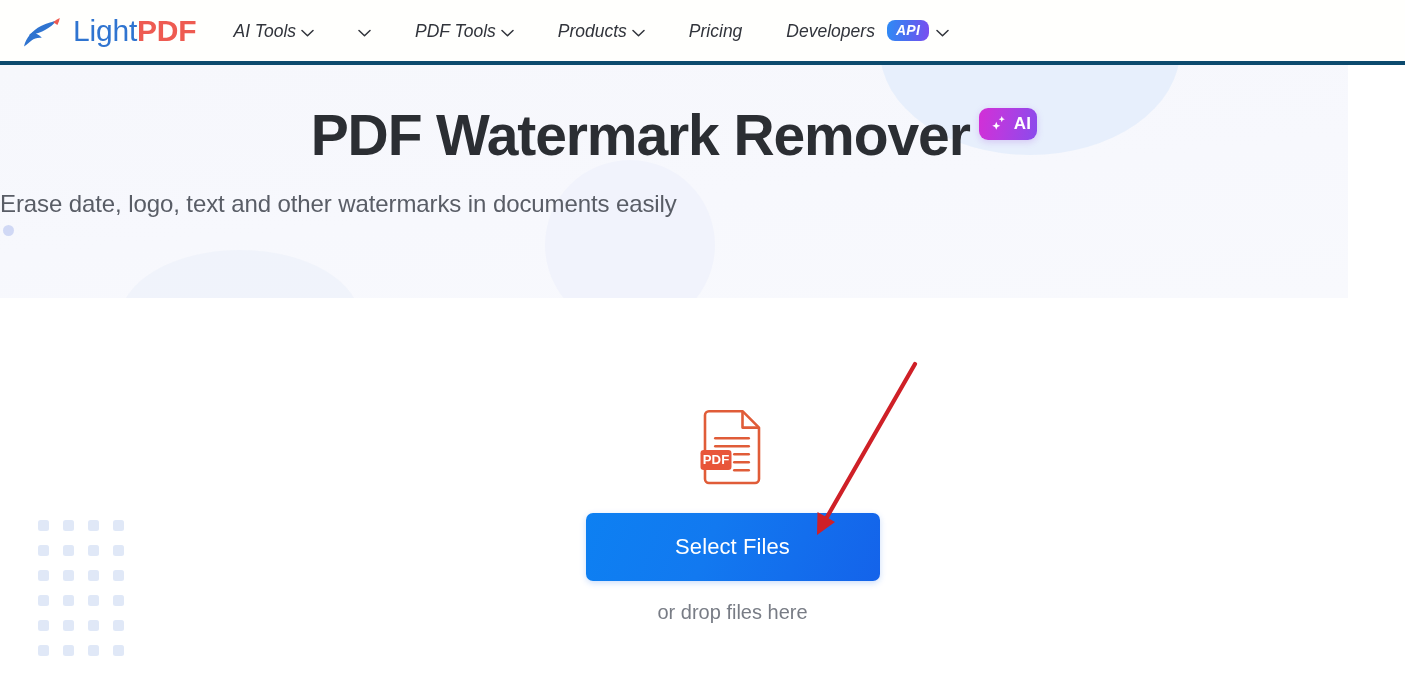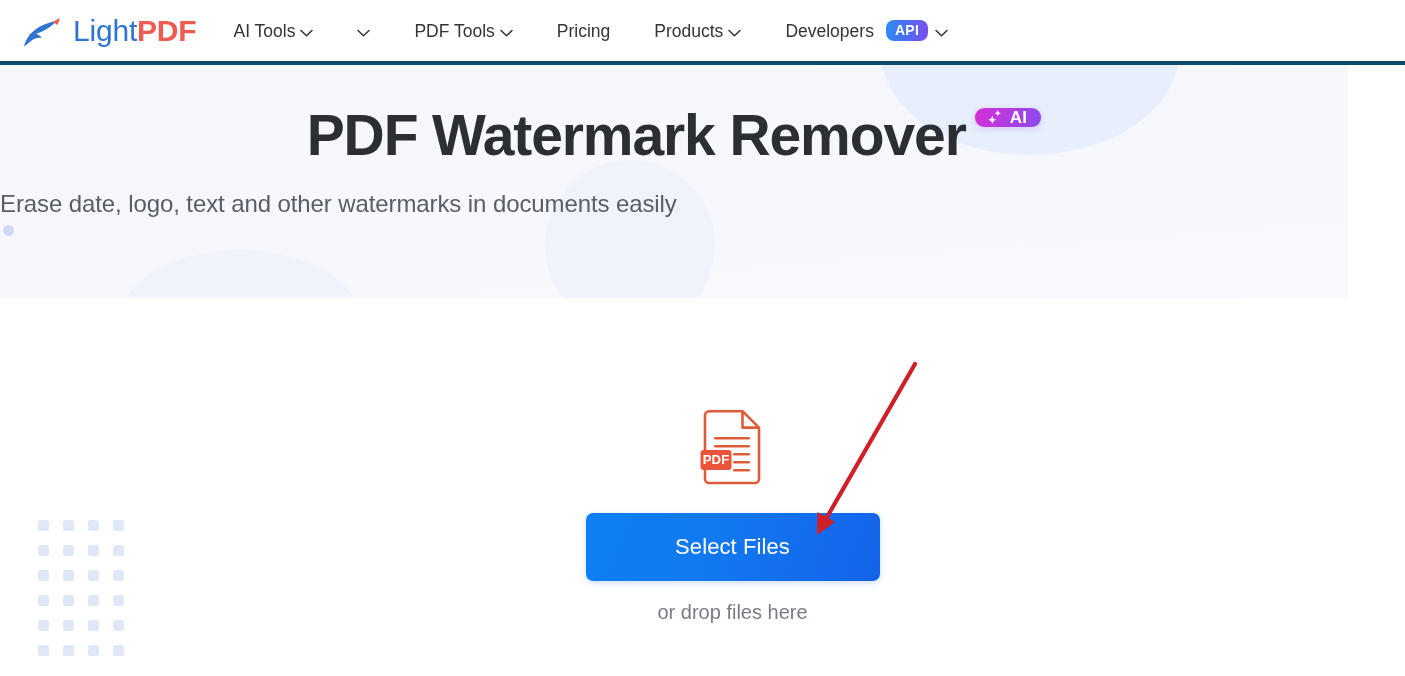--- a/index.html
+++ b/index.html
@@ -30,21 +30,21 @@
     cursor: pointer;
   }
   .logo-mark { width: 44px; height: 36px; display: block; }
   .logo-text {
     font-size: 30px; font-weight: 500; letter-spacing: -0.2px;
     line-height: 1; white-space: nowrap;
   }
   .logo-text .lt-light { color: #2f74d0; }
   .logo-text .lt-pdf { color: #ee5b51; font-weight: 600; }
 
-  .nav { display: flex; align-items: flex-start; margin-left: 37px; }
+  .nav { display: flex; align-items: flex-start; margin-left: 37px; font-style: italic; }
   .nav-item {
     display: flex; align-items: center; gap: 5px;
     font-size: 17.5px; color: #31343b;
     padding: 0 22px;
     height: 64px; line-height: 64px;
     cursor: pointer; white-space: nowrap;
   }
   .nav-item:first-child { padding-left: 0; }
   .chev { width: 13px; height: 8px; display: inline-block; flex: none; }
   .api-badge {
@@ -93,24 +93,24 @@
     font-size: 57px; font-weight: 700;
     color: #2b2e33;
     letter-spacing: -1.1px;
     line-height: 1.05;
     white-space: nowrap;
   }
   .ai-badge {
     display: inline-flex; align-items: center; gap: 5px;
     background: linear-gradient(100deg, #d32fd6 0%, #b83be0 40%, #8a4bec 100%);
     border-radius: 9px;
-    padding: 6px 14px 7px 11px;
+    padding: 6px 6px 7px 11px;
     margin-left: 9px; margin-top: 2px;
     box-shadow: 0 2px 7px rgba(150,60,220,.22);
-    height: 19px;
+    height: 32px;
   }
   .ai-badge .sparkle { width: 19px; height: 19px; display: block; }
   .ai-badge .ai-text {
     color: #ffffff; font-size: 17px; font-weight: 700; letter-spacing: .3px;
     line-height: 1;
   }
   .hero-sub {
     margin-top: 22px;
     font-size: 24px;
     color: #595d66;
@@ -217,30 +217,30 @@
       <div class="nav-item">
         <span>PDF Tools</span>
         <span>
           <svg class="chev" viewBox="0 0 13 8">
               <path d="M1 1.5L6.5 6.8 12 1.5" stroke="#31343b" stroke-width="1.5" fill="none" stroke-linecap="round" stroke-linejoin="round"></path>
             </svg>
         </span>
       </div>
 
       <div class="nav-item">
+        <span>Products</span>
+        <span>
+          <svg class="chev" viewBox="0 0 13 8">
+              <path d="M1 1.5L6.5 6.8 12 1.5" stroke="#31343b" stroke-width="1.5" fill="none" stroke-linecap="round" stroke-linejoin="round"></path>
+            </svg>
+        </span>
+      </div>
+
+      <div class="nav-item">
         <span>Pricing</span>
-      </div>
-
-      <div class="nav-item">
-        <span>Products</span>
-        <span>
-          <svg class="chev" viewBox="0 0 13 8">
-              <path d="M1 1.5L6.5 6.8 12 1.5" stroke="#31343b" stroke-width="1.5" fill="none" stroke-linecap="round" stroke-linejoin="round"></path>
-            </svg>
-        </span>
       </div>
 
       <div class="nav-item">
         <span>Developers</span>
         <span class="api-badge">API</span>
         <span>
           <svg class="chev" viewBox="0 0 13 8">
               <path d="M1 1.5L6.5 6.8 12 1.5" stroke="#31343b" stroke-width="1.5" fill="none" stroke-linecap="round" stroke-linejoin="round"></path>
             </svg>
         </span>

